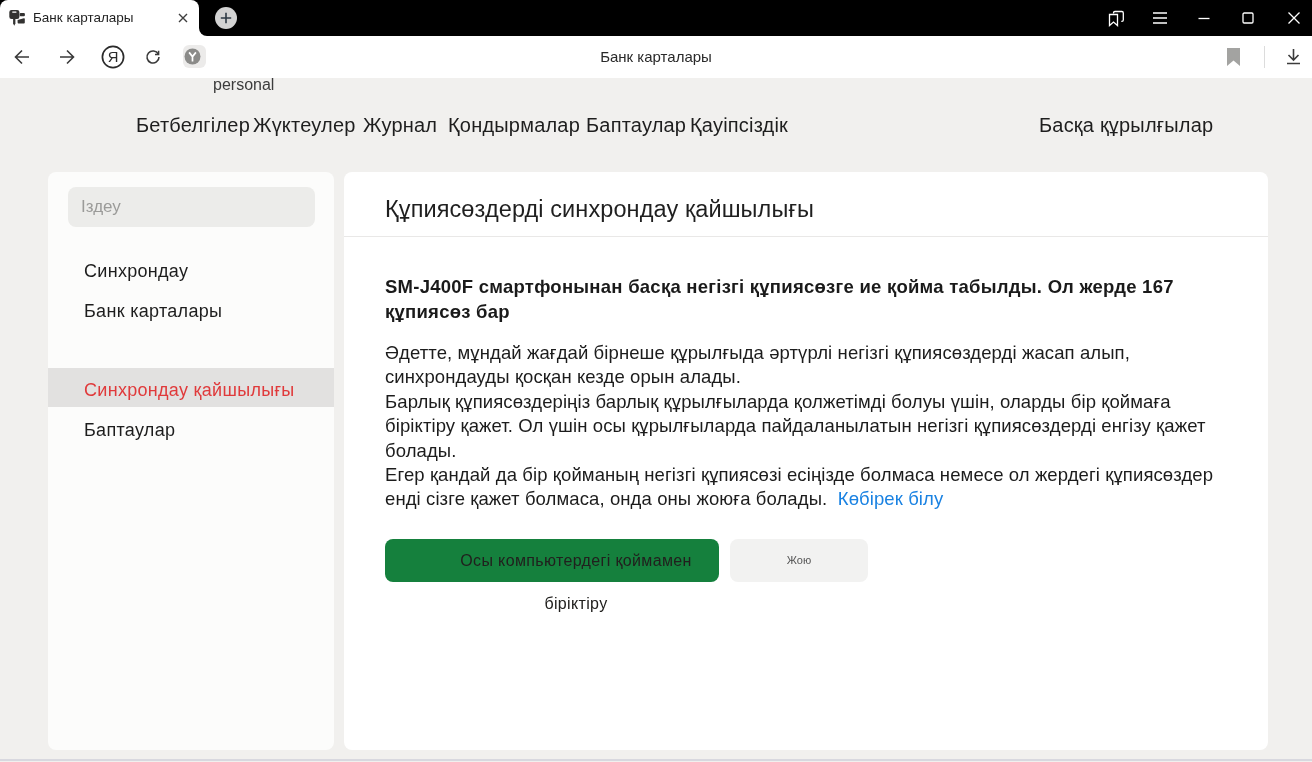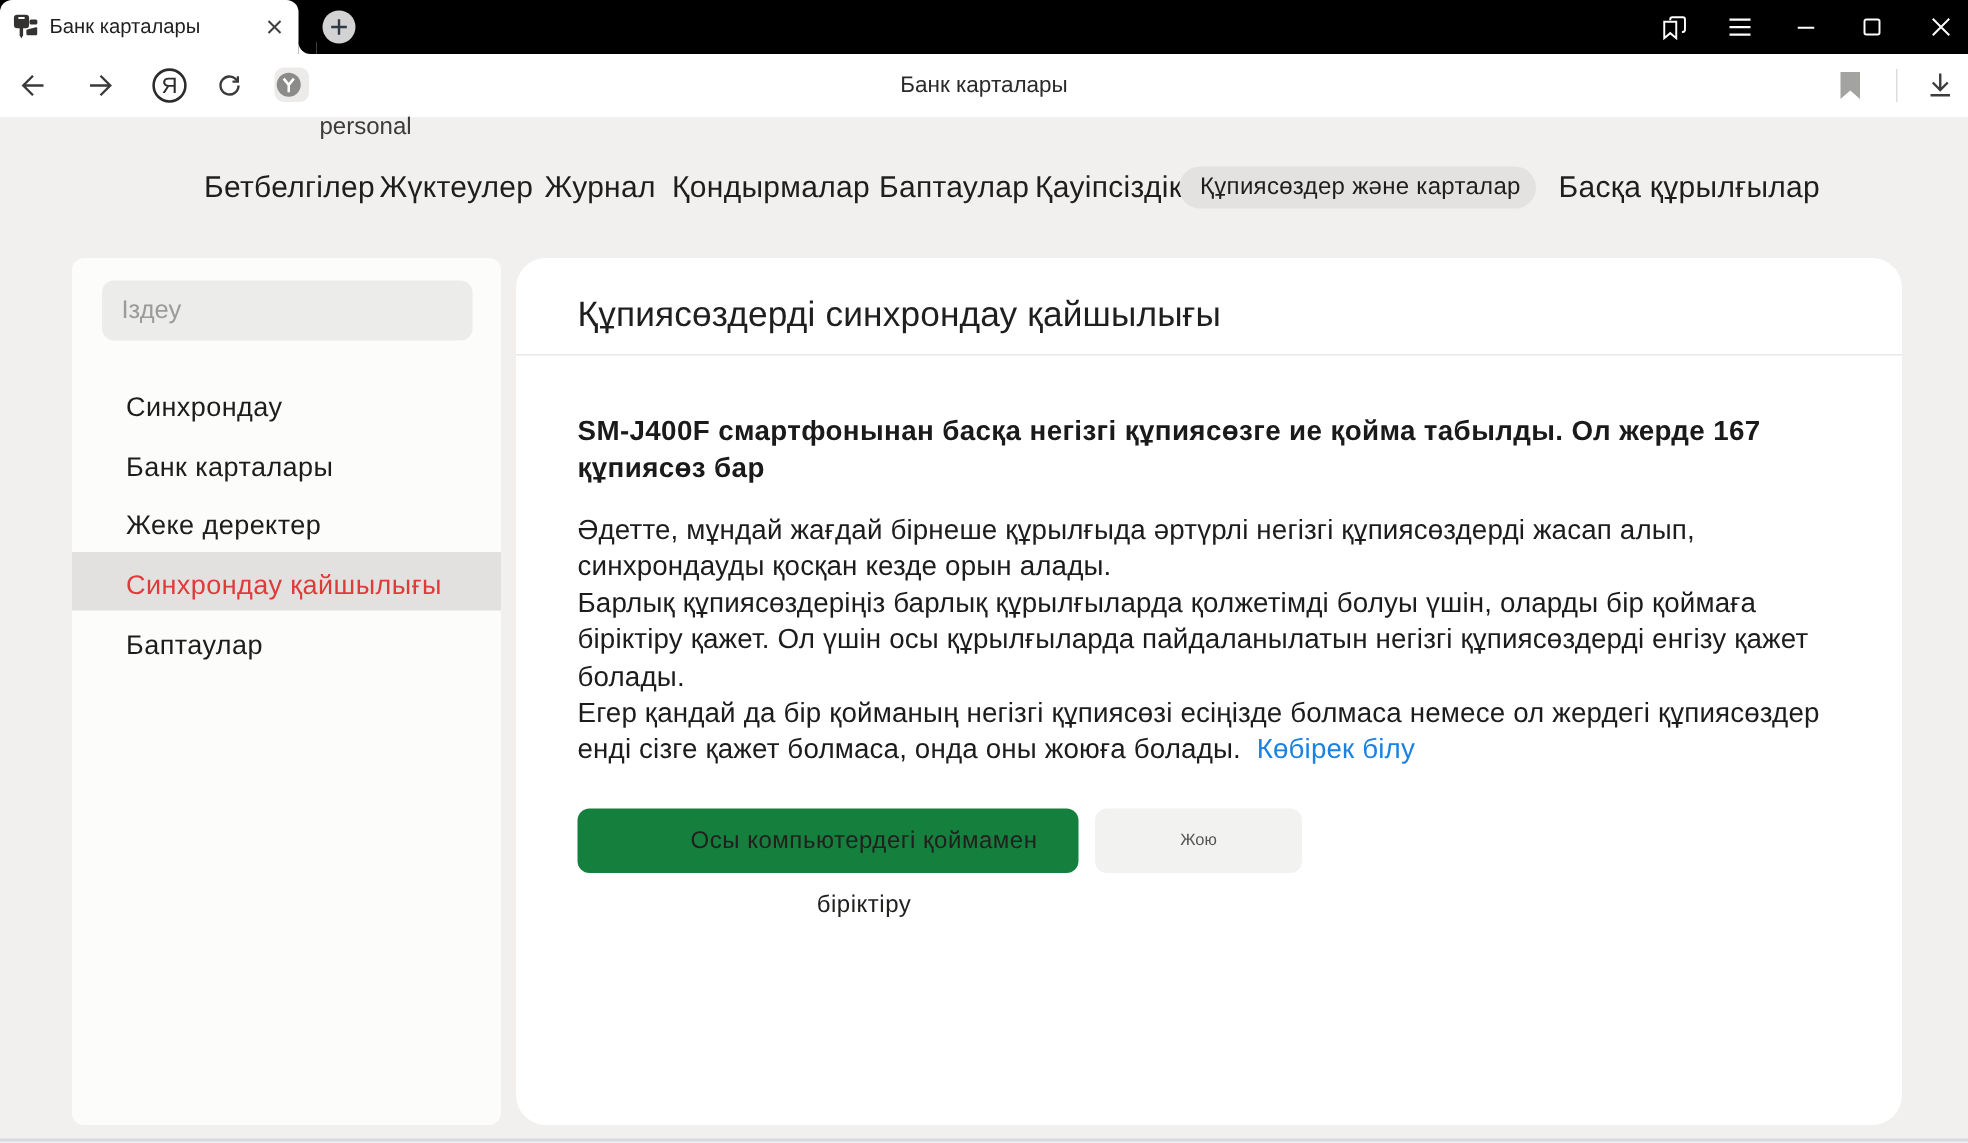--- a/index.html
+++ b/index.html
@@ -25,21 +25,21 @@
   #navrow { left:0; top:78px; width:1312px; height:94px; }
   .navitem { position:absolute; top:0; height:94px; line-height:94px; font-size:20px; letter-spacing:0.2px; color:#1e1e1e; white-space:nowrap; }
   #pill { left:786px; top:33px; width:238px; height:28px; background:#e3e2e0; border-radius:14px; }
   #pill span { position:absolute; left:14px; top:0; width:210px; text-align:center; height:28px; line-height:28px; font-size:16px; letter-spacing:0.2px; color:#1e1e1e; white-space:nowrap; }
 
   #sidebar { left:48px; top:172px; width:286px; height:578px; background:#fcfcfb; border-radius:8px; }
   #search { position:absolute; left:20px; top:15px; width:247px; height:40px; background:#ececea; border-radius:8px; line-height:40px; padding-left:13px; font-size:17px; color:#9b9b99; }
   .sitem { position:absolute; left:0; width:286px; height:40px; line-height:40px; padding-left:36px; font-size:18px; letter-spacing:0.3px; color:#1d1d1d; white-space:nowrap; }
   #sel { background:#e2e1e0; color:#e03a3b; border-radius:0; height:39px; line-height:39px; padding-top:3px; }
 
-  #main { left:344px; top:172px; width:924px; height:578px; background:#fff; border-radius:20px; }
+  #main { left:344px; top:172px; width:924px; height:578px; background:#fff; border-radius:8px; }
   #heading { position:absolute; left:41px; top:24px; font-size:23.5px; letter-spacing:0.1px; color:#1f1f1f; font-weight:400; }
   #divider { position:absolute; left:0; top:64px; width:924px; height:1px; background:#e9e8e7; }
   #boldtxt { position:absolute; left:41px; top:103px; width:860px; font-size:18.5px; letter-spacing:0.25px; font-weight:700; color:#1a1a1a; line-height:24.5px; }
   #bodytxt { position:absolute; left:41px; top:169px; width:900px; font-size:18.5px; letter-spacing:0.1px; color:#1c1c1c; line-height:24.4px; }
   #bodytxt a { color:#1a82e2; text-decoration:none; }
   #btnrow { position:absolute; left:41px; top:367px; height:43px; }
   #btn-yellow { position:absolute; left:0; top:0; width:334px; height:43px; background:#15803d; border-radius:8px; text-align:center; line-height:43px; font-size:16px; letter-spacing:0.35px; color:#21201e;padding-left:48px; }
   #btn-gray { position:absolute; left:345px; top:0; width:138px; height:43px; background:#f2f2f1; border-radius:8px; text-align:center; line-height:43px; font-size:11px; color:#555; }
 </style>
 </head>
@@ -124,31 +124,27 @@
   </svg>
 </div>
 
 <div id="navrow" class="abs">
   <span class="navitem" style="left:136px">Бетбелгілер</span>
   <span class="navitem" style="left:363px">Журнал</span>
   <span class="navitem" style="left:253px">Жүктеулер</span>
   <span class="navitem" style="left:448px">Қондырмалар</span>
   <span class="navitem" style="left:586px">Баптаулар</span>
   <span class="navitem" style="left:690px">Қауіпсіздік</span>
-  <div id="pill" class="abs">
-      <span>Құпиясөздер және карталар</span>
-    </div>
   <span class="navitem" style="left:1039px">Басқа құрылғылар</span>
 </div>
 
 <div id="sidebar" class="abs">
   <div id="search">Іздеу</div>
   <div class="sitem" style="top:79px">Синхрондау</div>
   <div class="sitem" style="top:119px">Банк карталары</div>
-  <div class="sitem" style="top:158px">Жеке деректер</div>
   <div class="sitem" id="sel" style="top:196px">Синхрондау қайшылығы</div>
   <div class="sitem" style="top:238px">Баптаулар</div>
 </div>
 
 <div id="main" class="abs">
   <div id="heading">Құпиясөздерді синхрондау қайшылығы</div>
   <div id="divider"></div>
   <div id="boldtxt">SM-J400F смартфонынан басқа негізгі құпиясөзге ие қойма табылды. Ол жерде 167<br>құпиясөз бар</div>
   <div id="bodytxt">Әдетте, мұндай жағдай бірнеше құрылғыда әртүрлі негізгі құпиясөздерді жасап алып,<br>
 синхрондауды қосқан кезде орын алады.<br>

